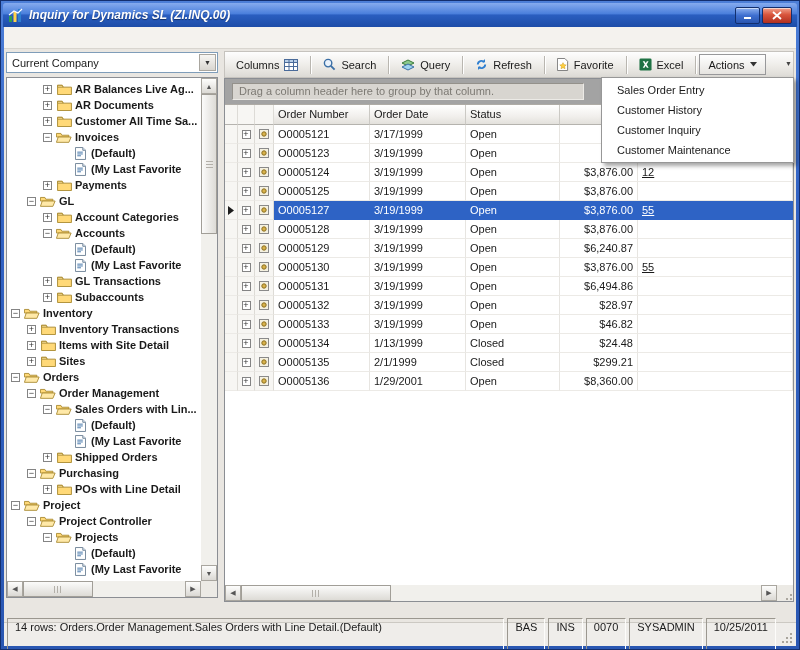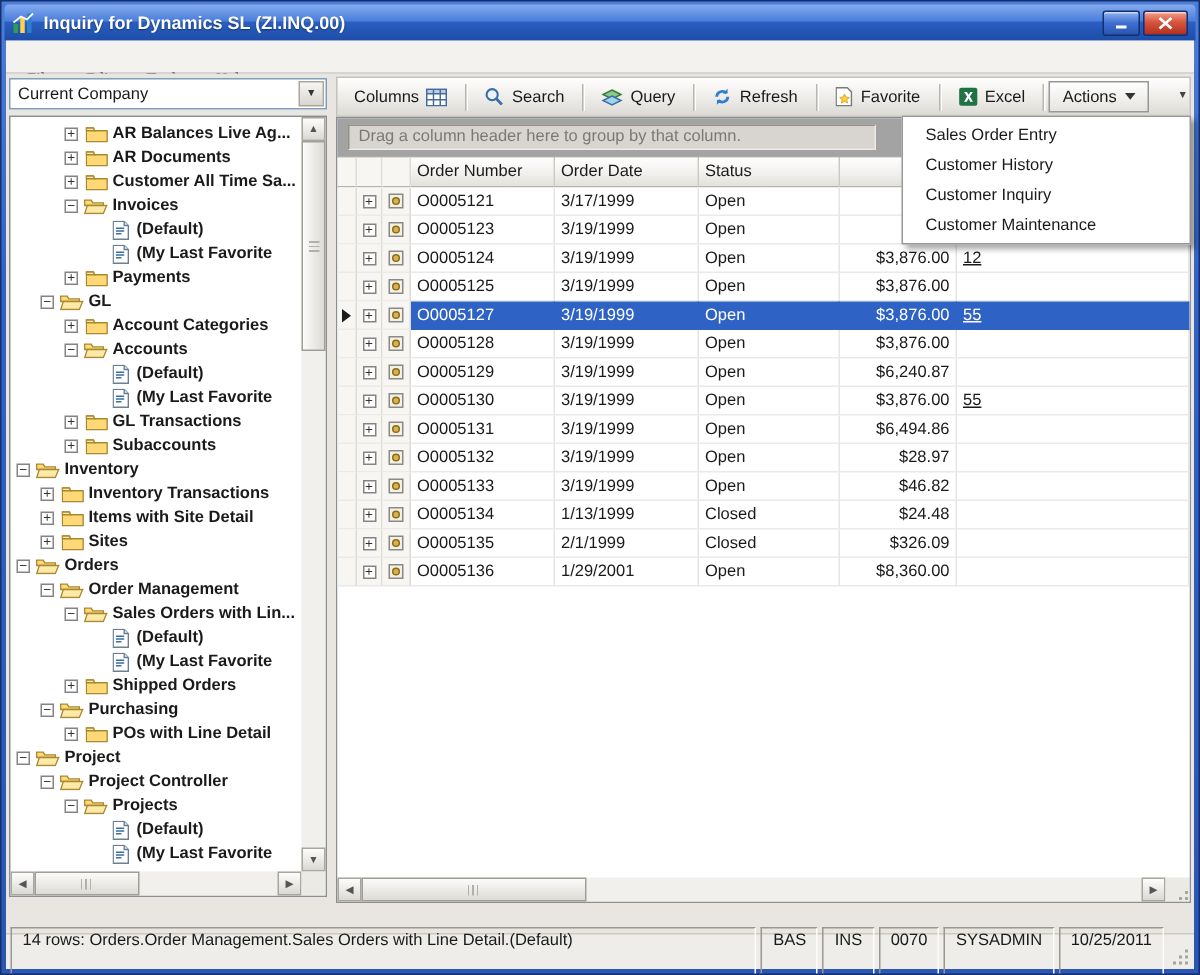--- a/index.html
+++ b/index.html
@@ -7,21 +7,21 @@
               font-family:"Liberation Sans", sans-serif; font-size:11px; color:#1a1a1a; }
 
   .window { position:relative; width:800px; height:650px;
             background:linear-gradient(180deg,#4d7fd8 0%,#3263c4 30%,#2a57b2 100%); }
   .window::after { content:""; position:absolute; inset:0; border:1px solid #142f6e; pointer-events:none; }
 
   
   .titlebar { position:absolute; top:3px; left:3px; right:3px; height:24px;
               display:flex; align-items:center; gap:5px; padding:0 5px;
               background:linear-gradient(180deg,#86abee 0%,#4a7fdc 45%,#2a5ec0 50%,#1d4da8 100%);
-              border-radius:3px 3px 0 0; }
+              border-radius:3px 3px 0 0;font-style:italic; }
   .title-text { color:#fff; font-size:12px; font-weight:bold; text-shadow:0 1px 1px rgba(0,0,0,.45);
                 flex:1; white-space:nowrap; overflow:hidden; }
   .win-buttons { display:flex; gap:2px; }
   .win-btn { width:25px; height:17px; border-radius:2px; border:1px solid #122f6e;
              display:flex; align-items:center; justify-content:center;
              box-shadow:inset 0 1px 0 rgba(255,255,255,.55); }
   .btn-min   { background:linear-gradient(#8fb2f0,#3e6fd0 50%,#2a56b0); }
   .btn-close { width:30px; background:linear-gradient(#f0a despacito;); }
   .btn-close { width:30px; background:linear-gradient(#f2a38e,#d8543c 45%,#b03020); }
 
@@ -847,21 +847,21 @@
                 <span class="icon">
                   <svg width="12" height="12" viewBox="0 0 12 12">
                     <rect x="1.5" y="1.5" width="9" height="9" fill="#f5f1e0" stroke="#8a8a8a"></rect>
                     <circle cx="6" cy="6" r="2.2" fill="#d8b24a" stroke="#8a6d1f"></circle>
                   </svg>
                 </span>
               </div>
     <div class="gc c-on">O0005135</div>
     <div class="gc c-od">2/1/1999</div>
     <div class="gc c-st">Closed</div>
-    <div class="gc c-amt">$326.09</div>
+    <div class="gc c-amt">$299.21</div>
     <div class="gc c-x"></div>
   </div>
             <div class="grow">
     <div class="gc g-ind"></div>
     <div class="gc g-exp">
                 <span class="expander">+</span>
               </div>
     <div class="gc g-pin">
                 <span class="icon">
                   <svg width="12" height="12" viewBox="0 0 12 12">

